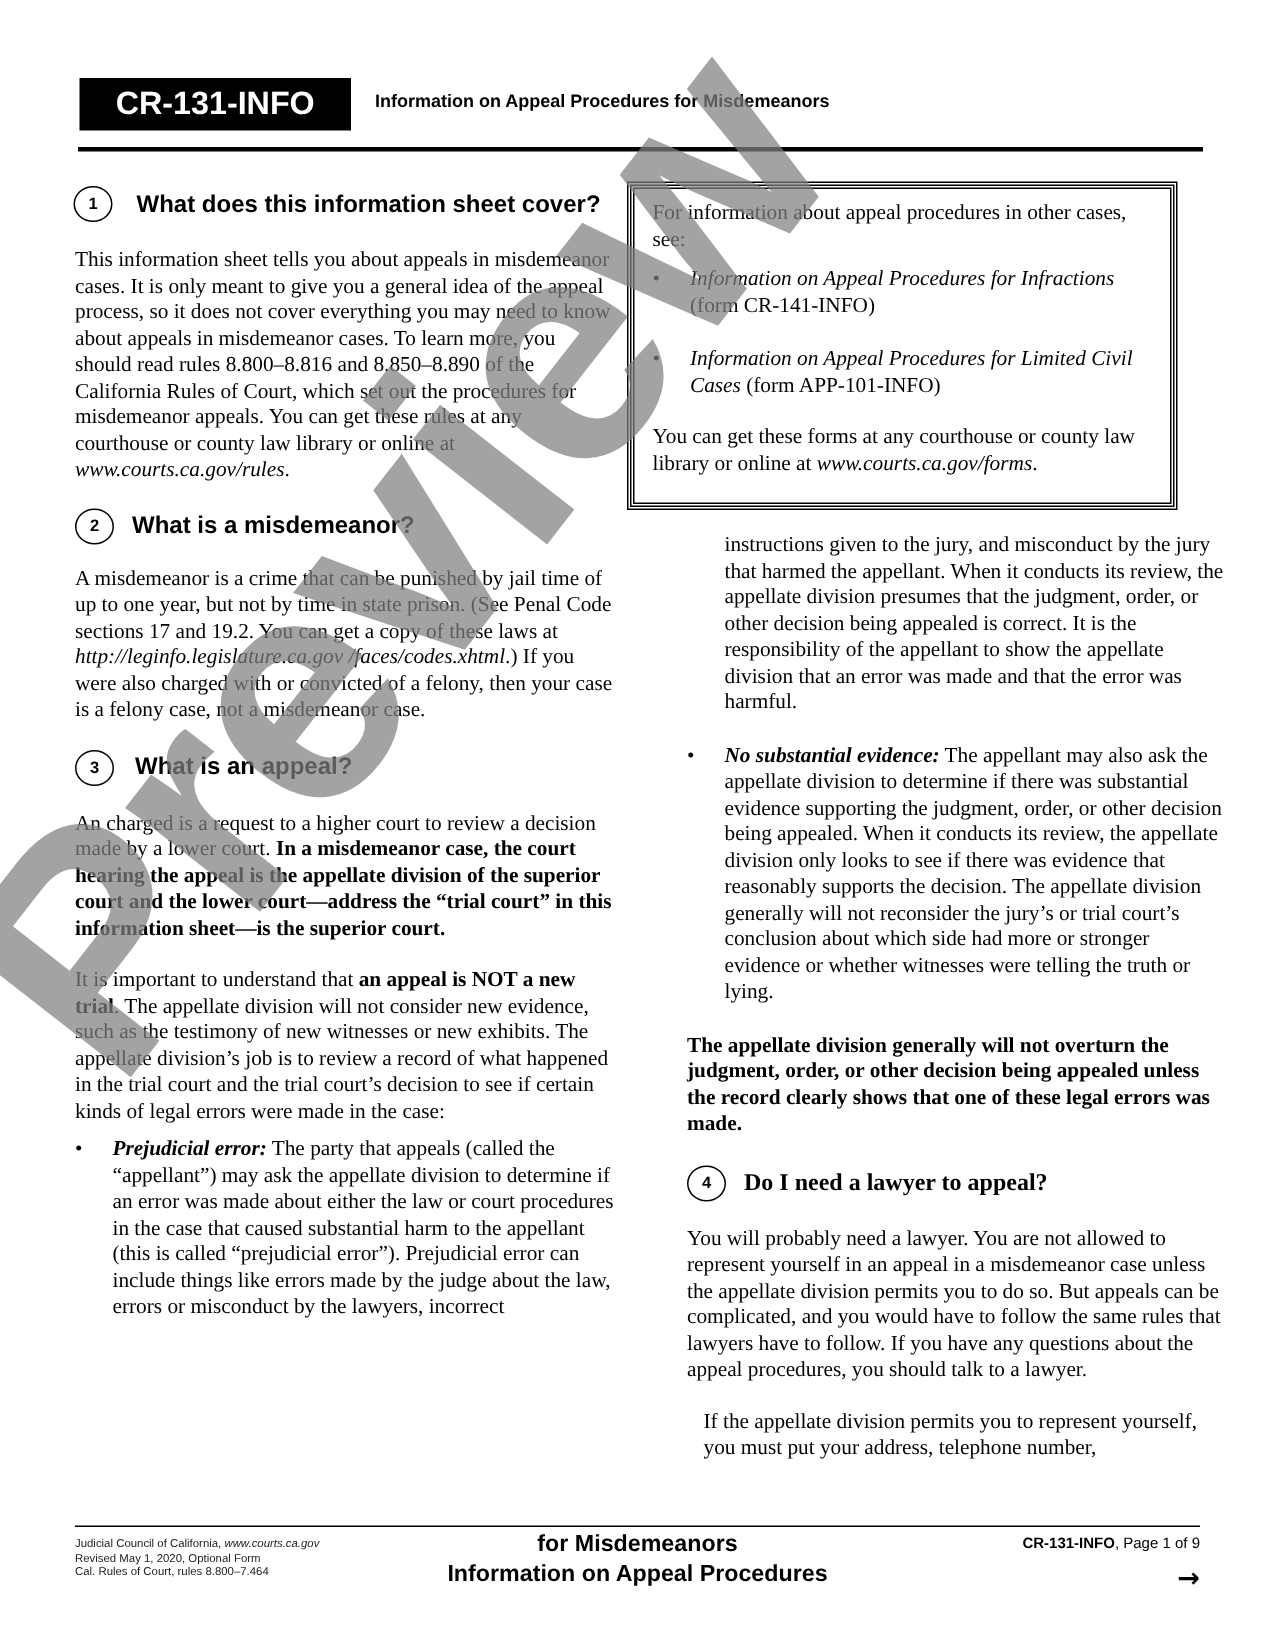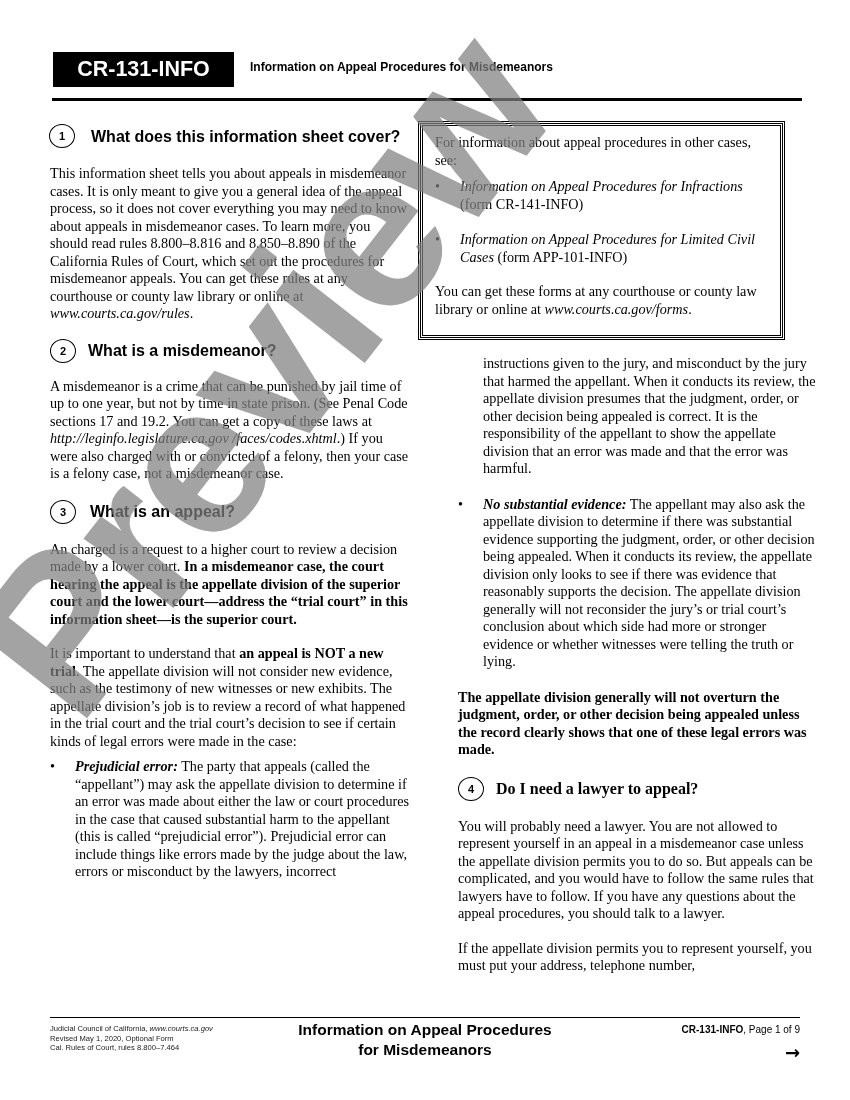--- a/index.html
+++ b/index.html
@@ -111,31 +111,31 @@
       <span class="bi">No substantial evidence:</span><span> The appellant may also ask the appellate division to determine if there was substantial evidence supporting the judgment, order, or other decision being appealed. When it conducts its review, the appellate division only looks to see if there was evidence that reasonably supports the decision. The appellate division generally will not reconsider the jury’s or trial court’s conclusion about which side had more or stronger evidence or whether witnesses were telling the truth or lying.</span>
     </li>
   </ul>
   <p class="b" style="margin-top:18px;">The appellate division generally will not overturn the judgment, order, or other decision being appealed unless the record clearly shows that one of these legal errors was made.</p>
 
   <div class="sec-head" style="margin-top:18px;">
     <span class="sec-num" style="margin-right:12px;">4</span>
     <span style="margin-top:2px;font-family:Liberation Serif, serif;">Do I need a lawyer to appeal?</span>
   </div>
   <p style="margin-top:17px;">You will probably need a lawyer. You are not allowed to represent yourself in an appeal in a misdemeanor case unless the appellate division permits you to do so. But appeals can be complicated, and you would have to follow the same rules that lawyers have to follow. If you have any questions about the appeal procedures, you should talk to a lawyer.</p>
-  <p style="margin-top:17px;">If the appellate division permits you to represent yourself, you must put your address, telephone number,</p>
+  <p style="margin-top:17px;margin-left:11px;">If the appellate division permits you to represent yourself, you must put your address, telephone number,</p>
 </div>
 
 <div id="watermark">Preview</div>
 
 <div id="footer-rule"></div>
 <div id="footer-left">
   <div><span>Judicial Council of California, </span><span class="i">www.courts.ca.gov</span></div>
   <div>Revised May 1, 2020, Optional Form</div>
   <div>Cal. Rules of Court, rules 8.800–7.464</div>
 </div>
 <div id="footer-center">
+  <div>for Misdemeanors</div>
   <div>Information on Appeal Procedures</div>
-  <div>for Misdemeanors</div>
 </div>
 <div id="footer-right">
   <span class="b">CR-131-INFO</span><span>, Page 1 of 9</span>
 </div>
 <div id="next-arrow">→</div>
 
 </body></html>

